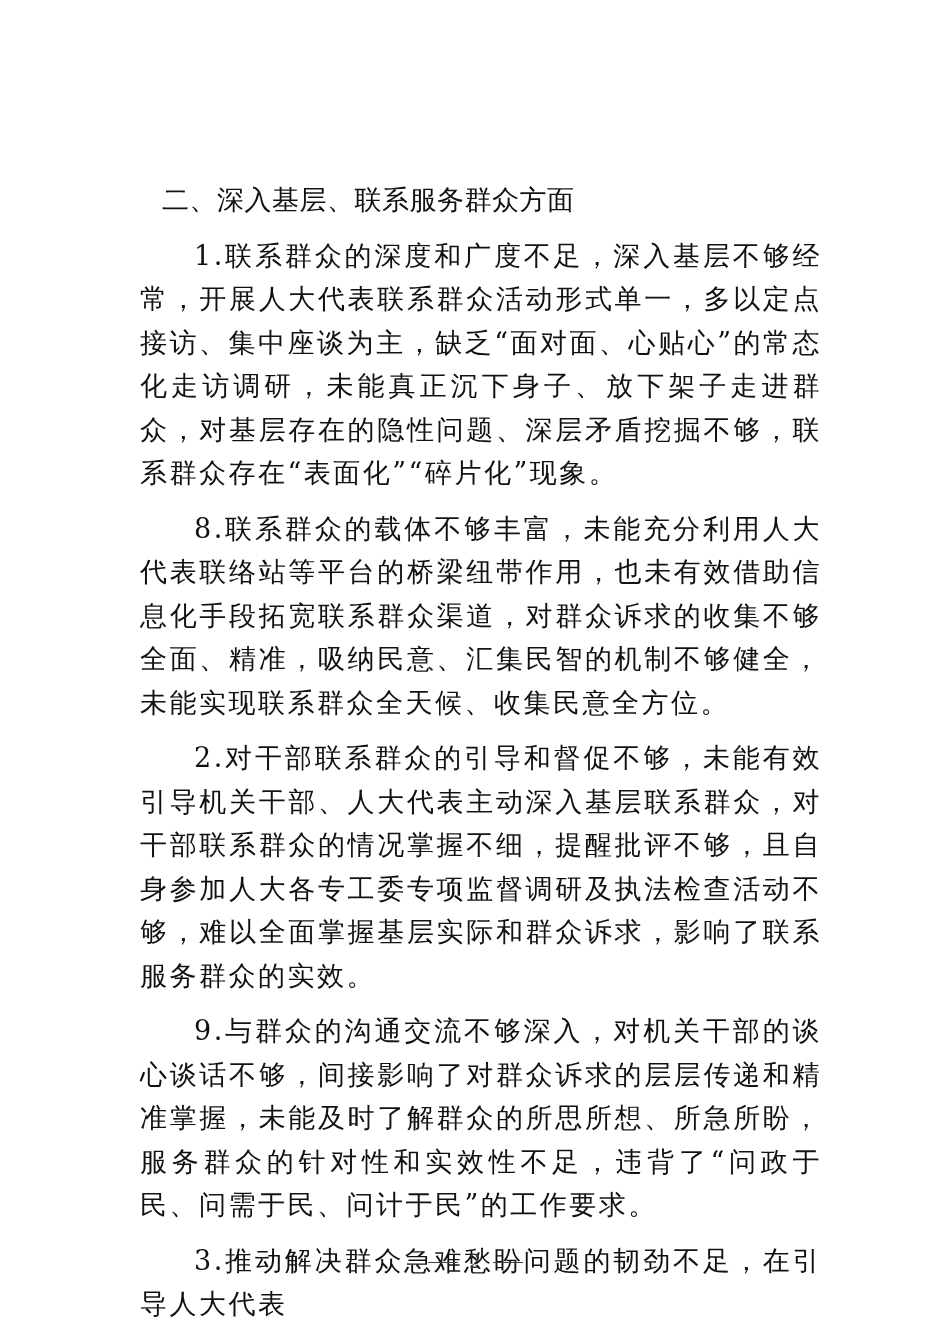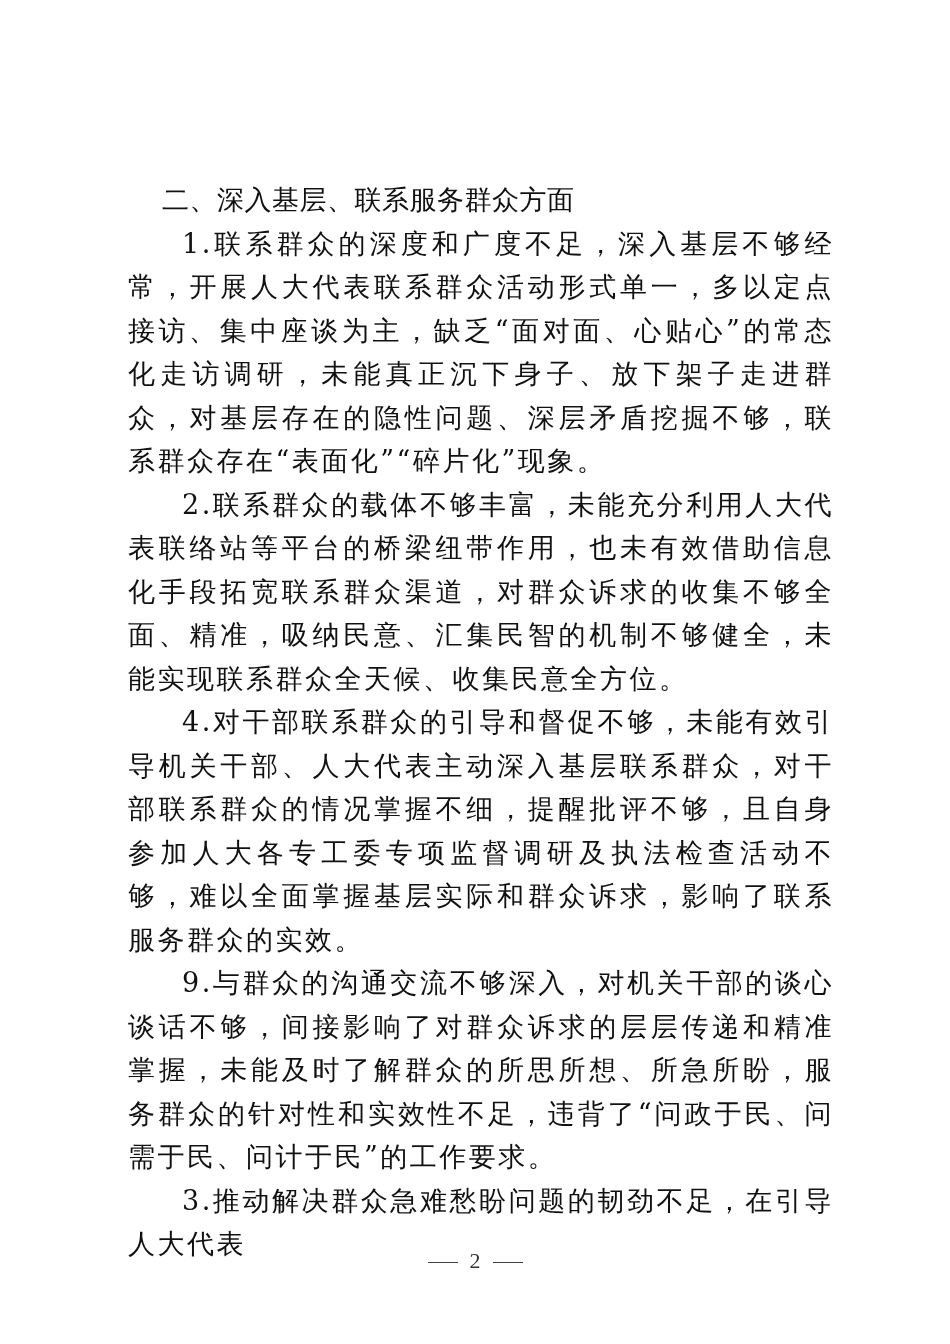--- a/index.html
+++ b/index.html
@@ -1,37 +1,37 @@
 <!DOCTYPE html>
 <html><head>
 <meta charset="utf-8">
 <style>
   html, body { margin:0; padding:0; background:#ffffff; }
   body { width:950px; height:1344px; position:relative; overflow:hidden;
          font-family:"DejaVu Serif", "Liberation Serif", serif; color:#111; }
   .page { position:absolute; left:0; top:12px; width:950px; height:1200px;padding-left:44px; }
   .body-text { position:absolute; left:128px; top:166px; width:706px; }
-  .para { margin:0; font-size:27px; line-height:43.5px; letter-spacing:2.5px;
+  .para { margin:12px; font-size:27px; line-height:43.5px; letter-spacing:2.5px;
           text-align:justify; text-indent:54px; word-break:break-all; }
   .heading { margin:0; font-size:27px; line-height:43.5px; letter-spacing:0.5px;
              text-indent:34px; font-family:"DejaVu Sans", "Liberation Sans", sans-serif; font-weight:normal; }
   .page-number { position:absolute; left:0; width:950px; top:1236px; text-align:center;
                  font-size:22px; color:#333; font-family:"Liberation Serif", serif; }
   .page-number .dash { display:inline-block; width:30px; height:1px; background:#444;
                        vertical-align:middle; margin:0 12px; }
 </style>
 </head>
 <body>
 
 <div class="page">
   <div class="body-text">
     <p class="heading">二、深入基层、联系服务群众方面</p>
     <p class="para">1.联系群众的深度和广度不足，深入基层不够经常，开展人大代表联系群众活动形式单一，多以定点接访、集中座谈为主，缺乏“面对面、心贴心”的常态化走访调研，未能真正沉下身子、放下架子走进群众，对基层存在的隐性问题、深层矛盾挖掘不够，联系群众存在“表面化”“碎片化”现象。</p>
-    <p class="para">2.联系群众的载体不够丰富，未能充分利用人大代表联络站等平台的桥梁纽带作用，也未有效借助信息化手段拓宽联系群众渠道，对群众诉求的收集不够全面、精准，吸纳民意、汇集民智的机制不够健全，未能实现联系群众全天候、收集民意全方位。</p>
-    <p class="para">4.对干部联系群众的引导和督促不够，未能有效引导机关干部、人大代表主动深入基层联系群众，对干部联系群众的情况掌握不细，提醒批评不够，且自身参加人大各专工委专项监督调研及执法检查活动不够，难以全面掌握基层实际和群众诉求，影响了联系服务群众的实效。</p>
+    <p class="para">8.联系群众的载体不够丰富，未能充分利用人大代表联络站等平台的桥梁纽带作用，也未有效借助信息化手段拓宽联系群众渠道，对群众诉求的收集不够全面、精准，吸纳民意、汇集民智的机制不够健全，未能实现联系群众全天候、收集民意全方位。</p>
+    <p class="para">2.对干部联系群众的引导和督促不够，未能有效引导机关干部、人大代表主动深入基层联系群众，对干部联系群众的情况掌握不细，提醒批评不够，且自身参加人大各专工委专项监督调研及执法检查活动不够，难以全面掌握基层实际和群众诉求，影响了联系服务群众的实效。</p>
     <p class="para">9.与群众的沟通交流不够深入，对机关干部的谈心谈话不够，间接影响了对群众诉求的层层传递和精准掌握，未能及时了解群众的所思所想、所急所盼，服务群众的针对性和实效性不足，违背了“问政于民、问需于民、问计于民”的工作要求。</p>
     <p class="para">3.推动解决群众急难愁盼问题的韧劲不足，在引导人大代表</p>
   </div>
 
   <div class="page-number">
     <span class="dash"></span><span>2</span><span class="dash"></span>
   </div>
 </div>
 
 </body></html>

